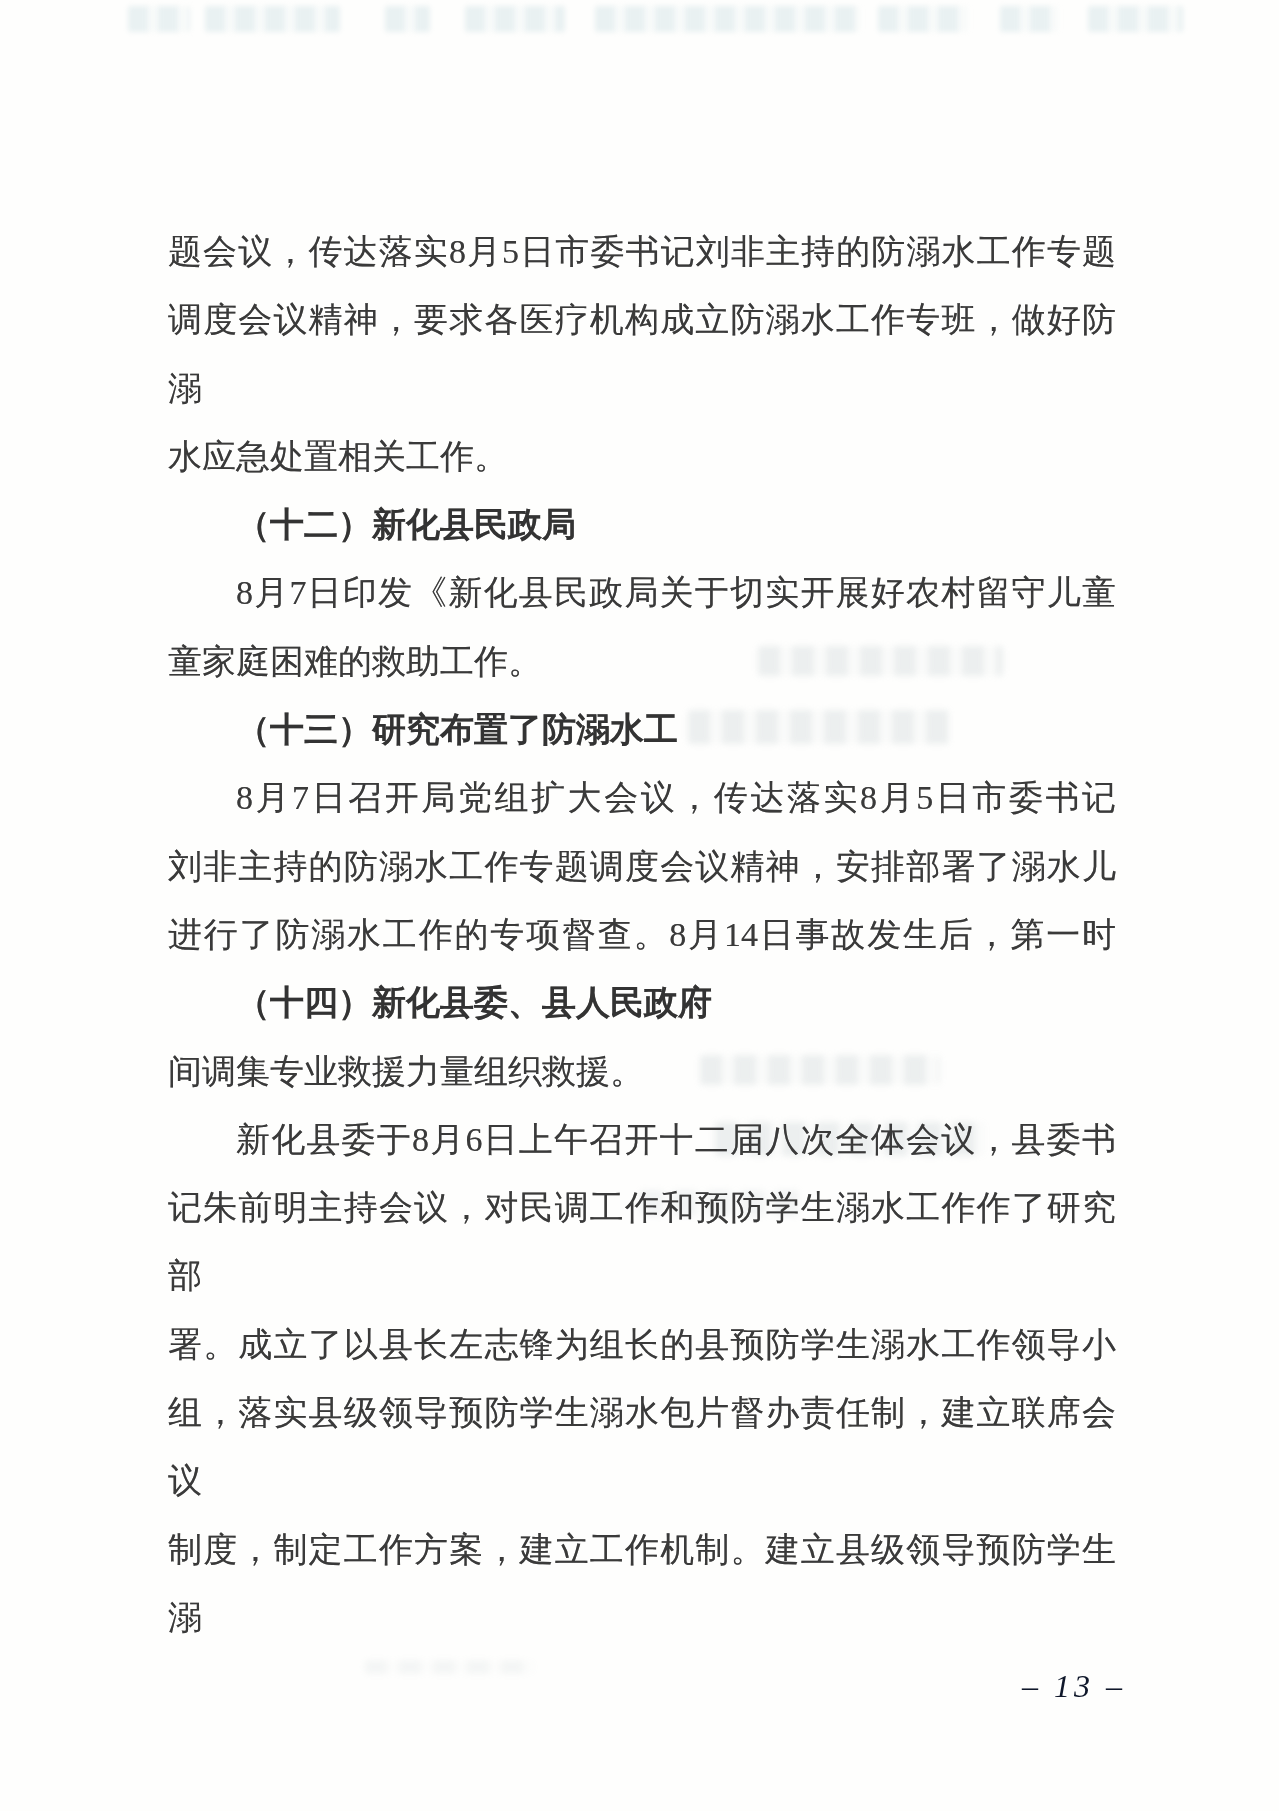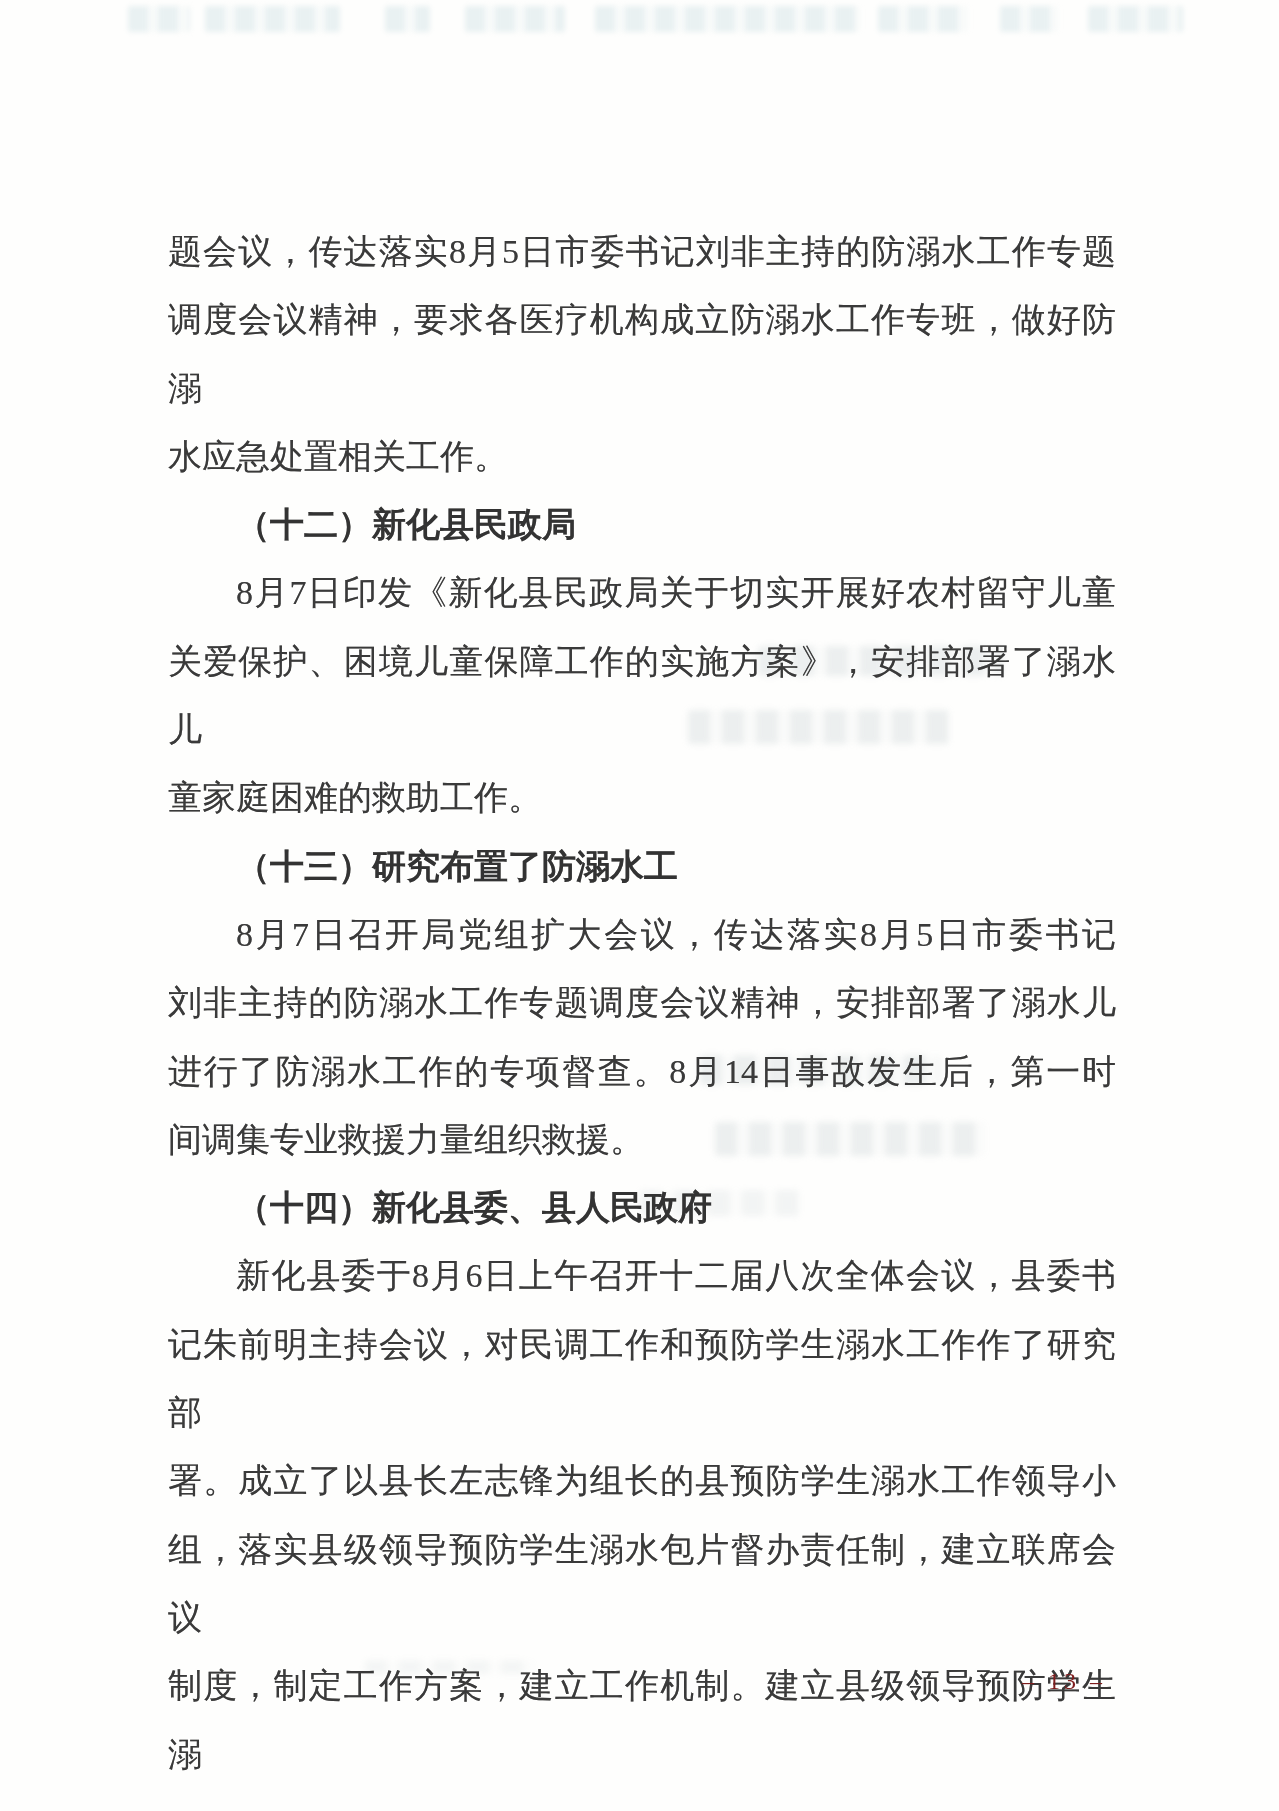--- a/index.html
+++ b/index.html
@@ -17,21 +17,21 @@
     text-shadow:0 0 .5px rgba(58,58,58,.55);
   }
   .line{white-space:nowrap;}
   .jfy{white-space:normal;text-align:justify;text-align-last:justify;}
   .indent{text-indent:2em;}
   .heading{font-weight:700;color:#333;}
 
   
   .page-number{
     position:absolute;left:1022px;top:1668px;
-    font-size:24px;color:#7f1d1d;letter-spacing:4px;white-space:nowrap;
+    font-size:32px;color:#0f172a;letter-spacing:4px;white-space:nowrap;font-style:italic;
   }
 
   
   .bleed{position:absolute;filter:blur(2.5px);pointer-events:none;}
   .bleed-top span{
     position:absolute;top:0;height:26px;border-radius:3px;
     background:repeating-linear-gradient(90deg,#e9f1f2 0 20px,rgba(233,241,242,.25) 20px 30px);
   }
   .mark{
     position:absolute;border-radius:4px;filter:blur(3px);pointer-events:none;
@@ -61,28 +61,27 @@
   <div class="mark light" style="left:715px;top:1122px;width:270px;height:34px;"></div>
   <div class="mark light" style="left:640px;top:1190px;width:160px;height:26px;opacity:.35;"></div>
   <div class="mark light" style="left:365px;top:1660px;width:170px;height:14px;opacity:.3;"></div>
 
   <div class="textblock">
     <div class="line jfy">题会议，传达落实8月5日市委书记刘非主持的防溺水工作专题</div>
     <div class="line jfy">调度会议精神，要求各医疗机构成立防溺水工作专班，做好防溺</div>
     <div class="line">水应急处置相关工作。</div>
     <div class="line heading indent">（十二）新化县民政局</div>
     <div class="line jfy indent">8月7日印发《新化县民政局关于切实开展好农村留守儿童</div>
-    <div class="line jfy">关爱保护、困境儿童保障工作的实施方案》，安排部署了溺水儿</div>
     <div class="line">童家庭困难的救助工作。</div>
     <div class="line heading indent">（十三）研究布置了防溺水工</div>
     <div class="line jfy indent">8月7日召开局党组扩大会议，传达落实8月5日市委书记</div>
     <div class="line jfy">刘非主持的防溺水工作专题调度会议精神，安排部署了溺水儿</div>
     <div class="line jfy">进行了防溺水工作的专项督查。8月14日事故发生后，第一时</div>
+    <div class="line heading indent">（十四）新化县委、县人民政府</div>
     <div class="line">间调集专业救援力量组织救援。</div>
-    <div class="line heading indent">（十四）新化县委、县人民政府</div>
     <div class="line jfy indent">新化县委于8月6日上午召开十二届八次全体会议，县委书</div>
     <div class="line jfy">记朱前明主持会议，对民调工作和预防学生溺水工作作了研究部</div>
     <div class="line jfy">署。成立了以县长左志锋为组长的县预防学生溺水工作领导小</div>
     <div class="line jfy">组，落实县级领导预防学生溺水包片督办责任制，建立联席会议</div>
     <div class="line jfy">制度，制定工作方案，建立工作机制。建立县级领导预防学生溺</div>
 
   </div>
 
   <div class="page-number">– 13 –</div>
 

